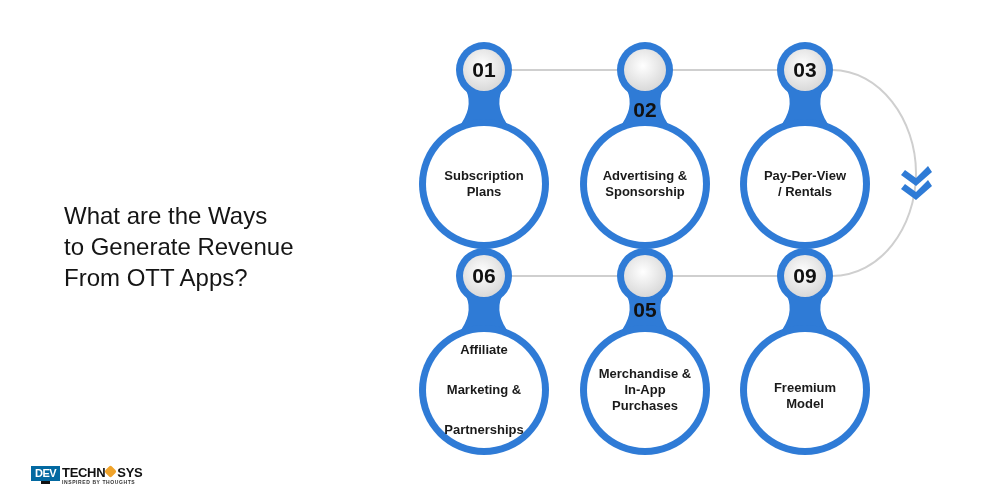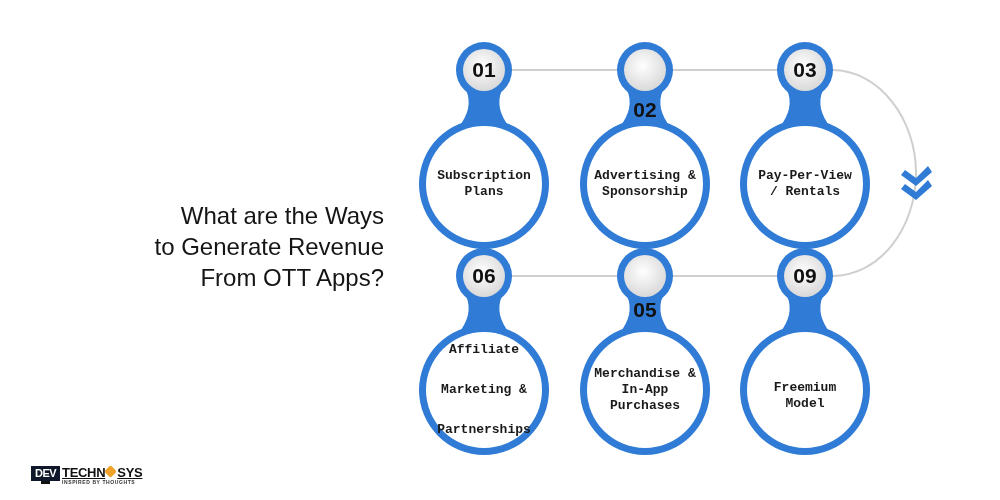--- a/index.html
+++ b/index.html
@@ -4,48 +4,48 @@
   <style>
     html, body { margin: 0; padding: 0; }
     body {
       width: 1000px; height: 500px; background: #ffffff;
       position: relative; overflow: hidden;
       font-family: "Liberation Sans", "DejaVu Sans", sans-serif;
       color: #111;
     }
     .title {
       position: absolute; left: 64px; top: 200px; width: 320px;
-      text-align: right; font-size: 24px; line-height: 31px;
+      text-align: left; font-size: 24px; line-height: 31px;
       font-weight: normal; color: #151515; margin: 0;
     }
     .title span { display: block; }
     svg.diagram { position: absolute; left: 0; top: 0; }
     .node-label {
       position: absolute; width: 110px; text-align: center;
       font-size: 13px; line-height: 16px; font-weight: bold; color: #1a1a1a;
       display: flex; flex-direction: column; justify-content: center;
       height: 60px;
     }
-    .node-label span { display: block; font-family: Liberation Mono, monospace; }
+    .node-label span { display: block; }
     .num {
       position: absolute; width: 40px; height: 40px; line-height: 40px;
       text-align: center; font-size: 21px; font-weight: bold; color: #111;
     }
     .logo { position: absolute; left: 31px; top: 465px; height: 24px; width: 130px; }
     .logo .dev {
       position: absolute; left: 0; top: 1px; width: 29px; height: 15px;
-      background: #0f172a; color: #fff; font-size: 11px; font-weight: bold;
+      background: #0369a1; color: #fff; font-size: 11px; font-weight: bold;
       line-height: 15px; text-align: center; letter-spacing: -0.5px;
     }
     .logo .stand {
       position: absolute; left: 10px; top: 16px; width: 9px; height: 3px; background: #111;
     }
     .logo .brand {
       position: absolute; left: 31px; top: 0; font-size: 13px; font-weight: bold;
-      color: #111; letter-spacing: -0.3px; line-height: 15px; text-decoration: underline;
+      color: #111; letter-spacing: -0.3px; line-height: 15px;
     }
     .logo .gear {
       display: inline-block; width: 9px; height: 9px; background: #f0a32a;
       border-radius: 2px; transform: rotate(45deg); margin: 0 2px 0 1px; vertical-align: 1px;
     }
     .logo .tagline {
       position: absolute; left: 31px; top: 14px; font-size: 5px; letter-spacing: 0.6px;
       color: #333; font-weight: bold; white-space: nowrap;
     }
   </style>

